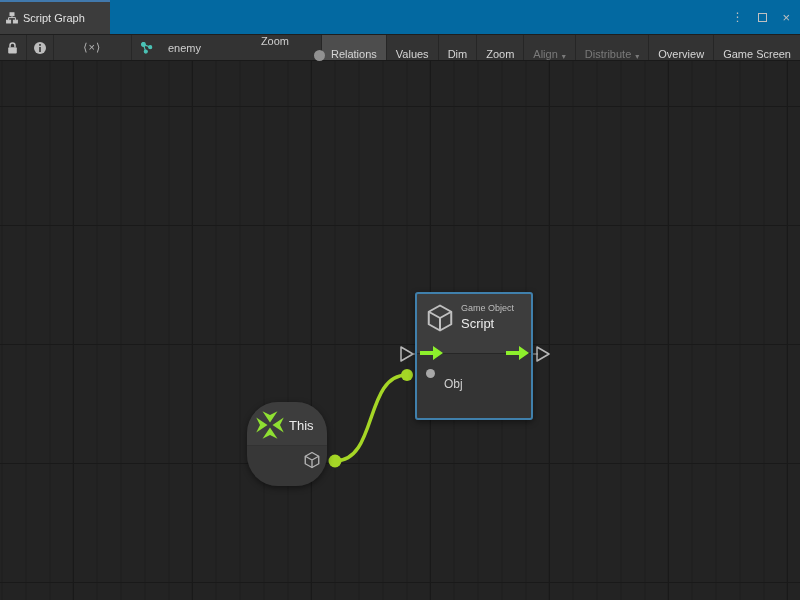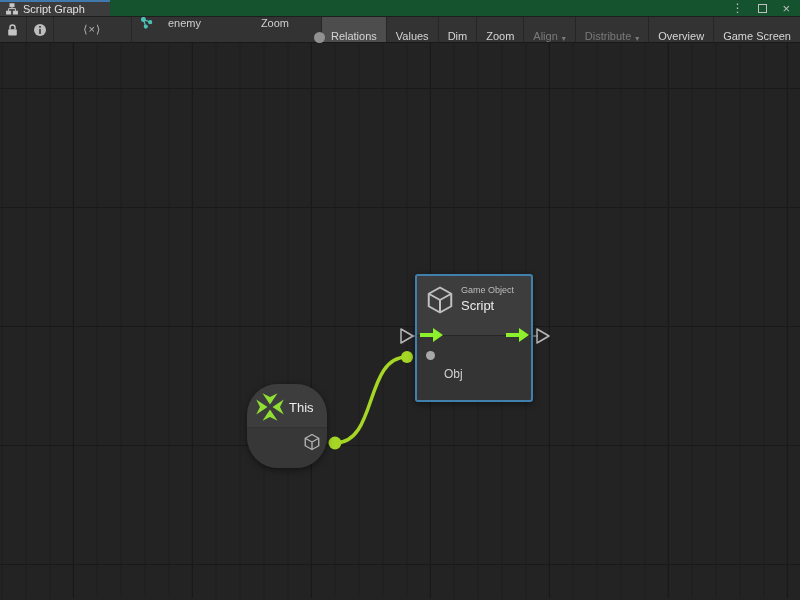--- a/index.html
+++ b/index.html
@@ -4,33 +4,33 @@
 <style>
   :root{
     --wire-green:#a5d626; --arrow-green:#8df02c; --this-icon-green:#8fe032;
     --selection-blue:#4080ac; --breadcrumb-teal:#4bc2b5; --tab-accent-blue:#4179ad;
   }
   *{margin:0;padding:0;box-sizing:border-box;}
   html,body{width:800px;height:600px;overflow:hidden;}
   body{font-family:"Liberation Sans",sans-serif;background:#232323;color:#d2d2d2;-webkit-font-smoothing:antialiased;}
 
   
-  .titlebar{height:17px;background:#14532d;display:flex;align-items:stretch;border-bottom:1px solid #1e1e1e;}
+  .titlebar{height:35px;background:#0369a1;display:flex;align-items:stretch;border-bottom:1px solid #1e1e1e;}
   .tab{width:110px;background:#3c3c3c;border-top:2px solid var(--tab-accent-blue);
        display:flex;align-items:center;gap:5px;padding:0 6px;font-size:11px;color:#e2e2e2;}
   .win-controls{margin-left:auto;display:flex;align-items:center;gap:15px;padding-right:10px;color:#c0c0c0;}
   .wc-menu{font-size:12px;line-height:1;cursor:default;}
   .wc-max{width:9px;height:9px;border:1.5px solid #c0c0c0;display:inline-block;}
   .wc-close{font-size:13px;line-height:1;}
 
   
   .toolbar{height:26px;background:#333333;border-bottom:1px solid #191919;display:flex;align-items:stretch;font-size:11px;}
   .tb-cell{display:flex;align-items:center;justify-content:center;border-right:1px solid #272727;}
   .tb-lock{width:27px;} .tb-info{width:27px;} .tb-code{width:79px;color:#b5b5b5;font-size:11px;letter-spacing:1px;}
-  .breadcrumb{display:flex;gap:15px;margin-left:9px;color:#cfcfcf;}
+  .breadcrumb{display:flex;align-items:center;gap:15px;margin-left:9px;color:#cfcfcf;}
   .zoomgrp{display:flex;align-items:center;margin-left:28px;gap:7px;color:#cfcfcf;flex-direction:column;}
   .zoom-track{position:relative;width:92px;height:2px;background:#6e6e6e;border-radius:1px;}
   .zoom-handle{position:absolute;top:-4.5px;left:85px;width:11px;height:11px;border-radius:50%;background:#919191;}
   .tb-buttons{margin-left:auto;display:flex;align-items:stretch;}
   .tb-btn{display:flex;align-items:flex-end;gap:4px;padding:0 9px;border-left:1px solid #262626;color:#d6d6d6;white-space:nowrap;}
   .tb-btn.active{background:#4d4d4d;}
   .tb-btn.disabled{color:#7a7a7a;}
   .dd-arrow{font-size:8px;position:relative;top:1px;}
 
   
@@ -49,21 +49,21 @@
   .node-destroy{left:415px;top:231px;width:118px;height:128px;border:2px solid var(--selection-blue);
     background:linear-gradient(to bottom,#3d3d3d 0,#3d3d3d 60px,#343434 60px,#343434 100%);}
   .nd-divider{position:absolute;left:0;top:59px;width:100%;height:1px;background:#262626;}
   .nd-cube{position:absolute;left:8px;top:9px;}
   .nd-titles{position:absolute;left:44px;top:9px;}
   .nd-subtitle{display:block;font-size:9px;color:#bdbdbd;margin-bottom:3px;}
   .nd-title{display:block;font-size:13px;color:#ececec;}
   .nd-arrow{position:absolute;top:51px;}
   .nd-arrow.in{left:3px;} .nd-arrow.out{left:89px;}
   .nd-objdot{position:absolute;left:9px;top:75px;width:9px;height:9px;border-radius:50%;background:#a8a8a8;}
-  .nd-objlabel{position:absolute;left:27px;top:91px;font-size:12px;color:#cfcfcf;}
+  .nd-objlabel{position:absolute;left:27px;top:83px;font-size:12px;color:#cfcfcf;}
   .nt-icon{position:absolute;left:8px;top:8px;}
   .nt-title{position:absolute;left:42px;top:16px;font-size:13px;color:#ececec;}
   .nt-cube{position:absolute;left:56px;top:49px;}
 </style>
 </head>
 <body>
 
 <div class="titlebar">
   <div class="tab">
     <svg width="12" height="12" viewBox="0 0 12 12">

